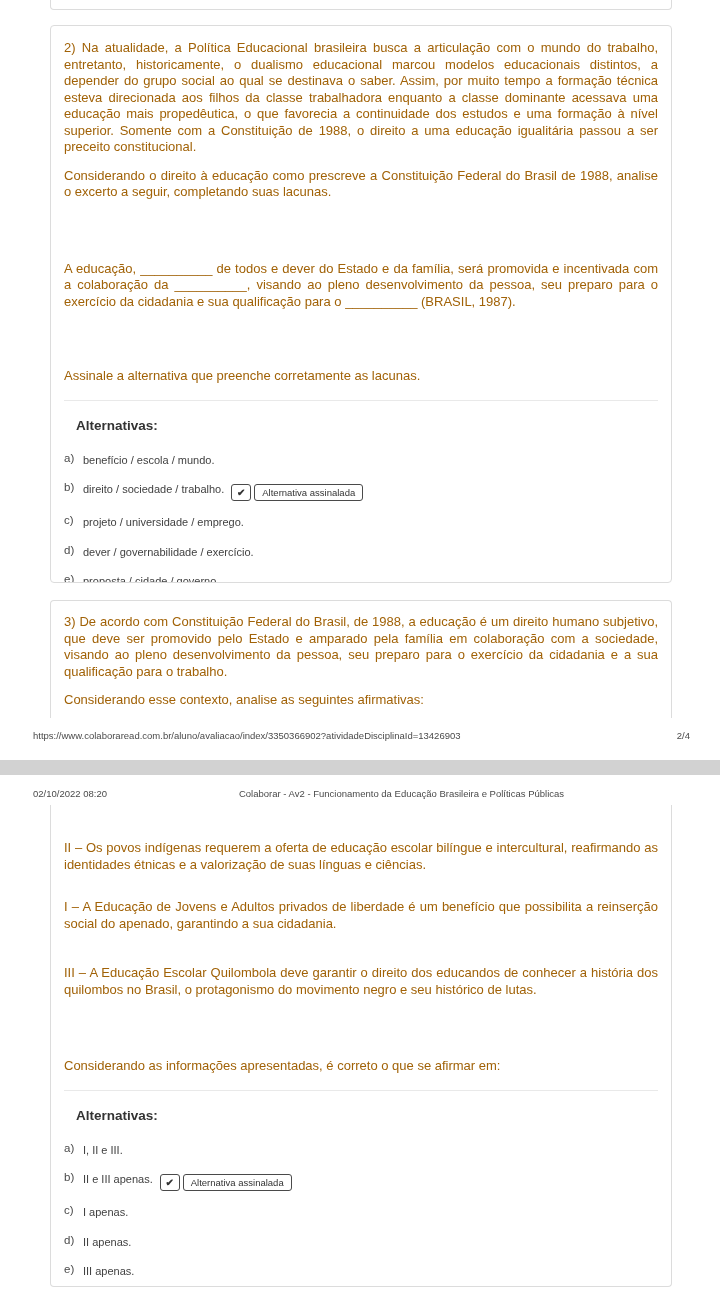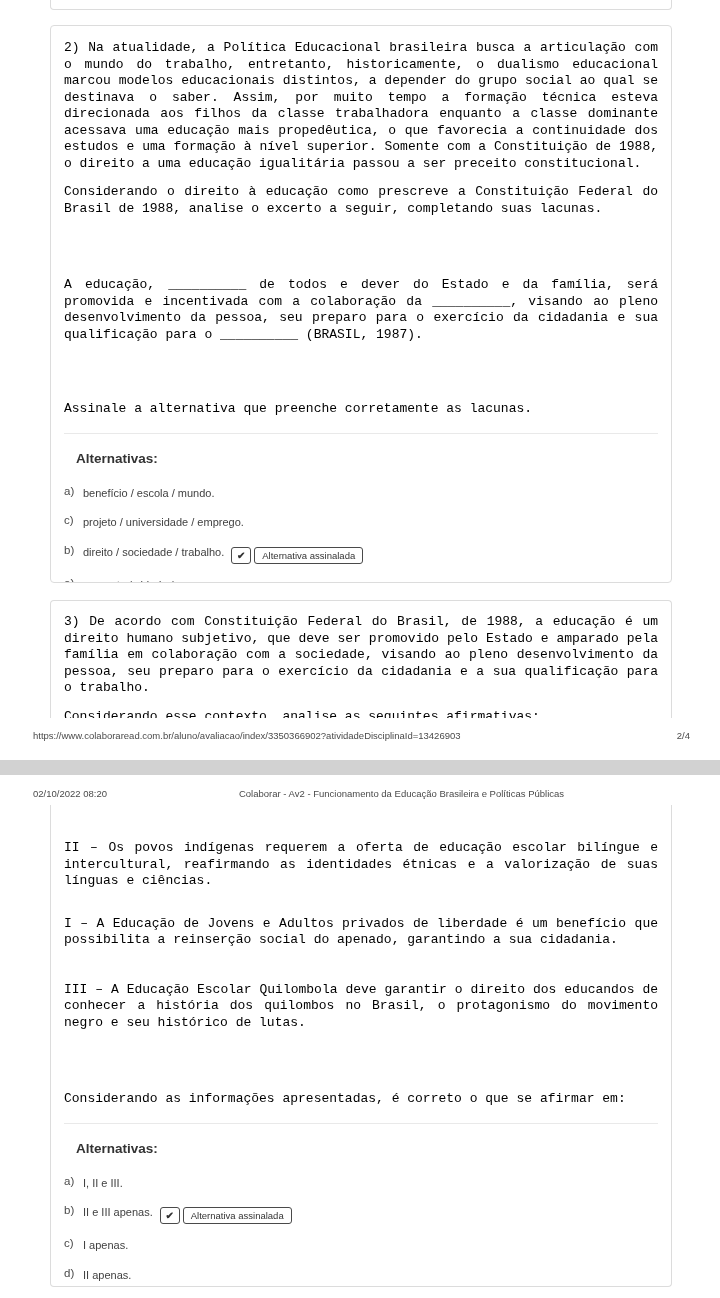--- a/index.html
+++ b/index.html
@@ -8,21 +8,21 @@
     font-family:"Liberation Sans", sans-serif;color:#414141;
   }
   .card{
     box-sizing:border-box;margin-left:50px;width:622px;background:#fff;
     border:1px solid #dcdcdc;border-radius:4px;padding:0 13px;overflow:hidden;
   }
   .card-stub{height:10px;border-top:none;border-radius:0 0 4px 4px;}
   .q2-card{height:558px;margin-top:15px;}
   .q3a-card{height:118px;margin-top:17px;border-bottom:none;border-radius:4px 4px 0 0;}
   .q3b-card{height:482px;margin-top:4px;border-top:none;border-radius:0 0 4px 4px;}
-  .para{font-size:13px;line-height:16.5px;text-align:justify;margin:0;color:#000000;font-family:Liberation Mono, monospace;}
+  .para{font-size:13px;line-height:16.5px;text-align:justify;margin:0;color:#a16207;}
   .mt14{margin-top:14px;} .mt12{margin-top:12px;} .mt26{margin-top:26px;}
   .mt33{margin-top:33px;} .mt35{margin-top:35px;} .mt58{margin-top:58px;}
   .mt60{margin-top:60px;}
   .divider{border:none;border-top:1px solid #e9e9e9;margin:15px 0 0 0;}
   .alt-label{margin:17px 0 0 12px;font-size:13.5px;line-height:16px;font-weight:bold;color:#333;}
   .opt{margin-top:11px;font-size:13px;line-height:16.5px;white-space:nowrap;}
   .opt-first{margin-top:16px;}
   .opt-letter{display:inline-block;width:19px;font-size:11.5px;color:#4a4a4a;vertical-align:2px;}
   .opt-text{font-size:11px;color:#414141;}
   .check-btn{
@@ -53,24 +53,27 @@
   <p class="para mt14">2)  Na atualidade, a Política Educacional brasileira busca a articulação com o mundo do trabalho, entretanto, historicamente, o dualismo educacional marcou modelos educacionais distintos, a depender do grupo social ao qual se destinava o saber. Assim, por muito tempo a formação técnica esteva direcionada aos filhos da classe trabalhadora enquanto a classe dominante acessava uma educação mais propedêutica, o que favorecia a continuidade dos estudos e uma formação à nível superior. Somente com a Constituição de 1988, o direito a uma educação igualitária passou a ser preceito constitucional.</p>
   <p class="para mt12">Considerando o direito à educação como prescreve a Constituição Federal do Brasil de 1988, analise o excerto a seguir, completando suas lacunas.</p>
   <p class="para mt60">A educação, __________ de todos e dever do Estado e da família, será promovida e incentivada com a colaboração da __________, visando ao pleno desenvolvimento da pessoa, seu preparo para o exercício da cidadania e sua qualificação para o __________ (BRASIL, 1987).</p>
   <p class="para mt58">Assinale a alternativa que preenche corretamente as lacunas.</p>
   <hr class="divider">
   <p class="alt-label">Alternativas:</p>
   <div class="opt opt-first">
     <span class="opt-letter">a)</span><span class="opt-text">benefício / escola / mundo.</span>
   </div>
   <div class="opt">
+    <span class="opt-letter">b)</span><span class="opt-text">direito / sociedade / trabalho.</span><span class="check-btn">✔</span><span class="sel-badge">Alternativa assinalada</span>
+  </div>
+  <div class="opt">
     <span class="opt-letter">c)</span><span class="opt-text">projeto / universidade / emprego.</span>
   </div>
   <div class="opt">
-    <span class="opt-letter">b)</span><span class="opt-text">direito / sociedade / trabalho.</span><span class="check-btn">✔</span><span class="sel-badge">Alternativa assinalada</span>
+    <span class="opt-letter">d)</span><span class="opt-text">dever / governabilidade / exercício.</span>
   </div>
   <div class="opt">
     <span class="opt-letter">e)</span><span class="opt-text">proposta / cidade / governo.</span>
   </div>
 </div>
 
 <div class="card q3a-card">
   <p class="para" style="margin-top:13px;">3)  De acordo com Constituição Federal do Brasil, de 1988, a educação é um direito humano subjetivo, que deve ser promovido pelo Estado e amparado pela família em colaboração com a sociedade, visando ao pleno desenvolvimento da pessoa, seu preparo para o exercício da cidadania e a sua qualificação para o trabalho.</p>
   <p class="para mt12">Considerando esse contexto, analise as seguintes afirmativas:</p>
 </div>

